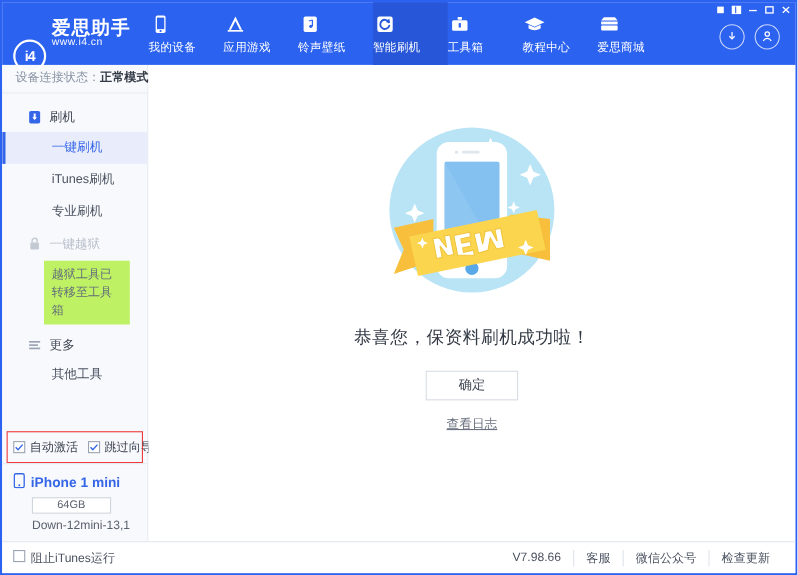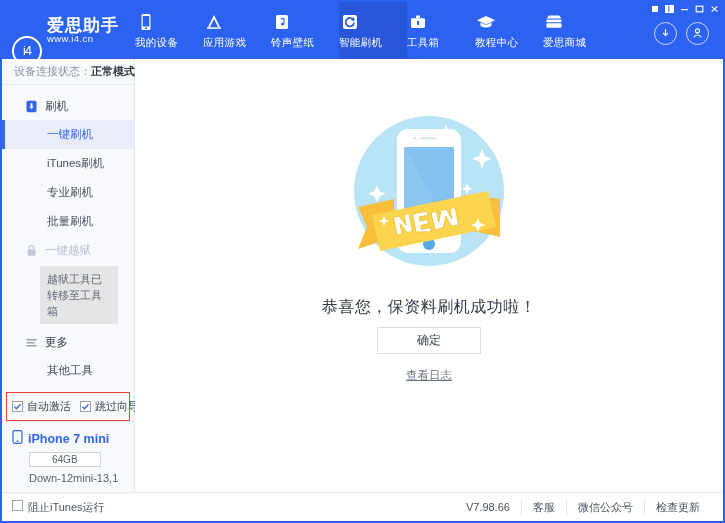--- a/index.html
+++ b/index.html
@@ -30,21 +30,21 @@
   }
   .logo{
     width:133px;
     display:flex;align-items:center;
     padding-left:10px;
     box-sizing:border-box;
   }
   .logo-mark{
     width:26px;height:26px;border-radius:50%;
     border:2px solid #fff;
-    color:#fff;font-size:13px;font-weight:normal;
+    color:#fff;font-size:13px;font-weight:bold;
     display:flex;align-items:center;justify-content:center;
     letter-spacing:-1px;
     flex:0 0 auto;
     margin-top:40px;
   }
   .logo-text{margin-left:5px;color:#fff;line-height:1.05;}
   .logo-cn{font-size:17px;font-weight:bold;letter-spacing:1px;}
   .logo-url{font-size:9.5px;letter-spacing:.4px;opacity:.95;}
 
   .nav{display:flex;align-items:stretch;flex:1;}
@@ -122,21 +122,21 @@
     cursor:pointer;white-space:nowrap;
   }
   .leaf.active{
     background:#e9edfb;color:#3566e8;
   }
   .leaf.active:before{
     content:"";position:absolute;left:0;top:0;bottom:0;width:3px;background:#3566e8;
   }
   .tooltip{
     margin:2px 6px 4px 38px;
-    background:#e5e5e5;
+    background:#bef264;
     color:#646c7a;
     font-size:11px;
     line-height:16px;
     padding:5px 7px;
     width:78px;
     box-sizing:border-box;
   }
 
   .opt-row{
     display:flex;align-items:center;gap:9px;
@@ -186,22 +186,22 @@
     justify-content:flex-start;
     padding-top:44px;
     box-sizing:border-box;
   }
   .hero{width:186px;height:180px;}
   .msg{
     margin-top:14px;
     font-size:16px;color:#333a45;letter-spacing:.5px;
   }
   .ok-btn{
-    margin-top:9px;
-    width:104px;height:27px;
+    margin-top:19px;
+    width:84px;height:27px;
     background:#fff;border:1px solid #d8dde5;
     font-size:12px;color:#3d4451;
     font-family:inherit;
     cursor:pointer;
   }
   .log-link{
     margin-top:14px;
     font-size:11.5px;color:#6b7280;
     text-decoration:underline;cursor:pointer;
   }
@@ -385,23 +385,20 @@
         </div>
 
         <div class="leaf active">
           <span>一键刷机</span>
         </div>
         <div class="leaf">
           <span>iTunes刷机</span>
         </div>
         <div class="leaf">
           <span>专业刷机</span>
-        </div>
-        <div class="leaf">
-          <span>批量刷机</span>
         </div>
 
         <div class="grp disabled">
           <span class="grp-ico">
             <svg width="13" height="13" viewBox="0 0 13 13">
                 <path d="M4.2 5.4 L4.2 3.9 A2.3 2.3 0 0 1 8.8 3.9 L8.8 5.4" stroke="#c4cad4" stroke-width="1.3" fill="none"></path>
                 <rect x="2.6" y="5.4" width="7.8" height="6.4" rx="1.2" fill="#c4cad4"></rect>
               </svg>
           </span>
           <span>一键越狱</span>
@@ -448,21 +445,21 @@
       </div>
 
       <div class="device">
         <div class="device-name">
           <span>
             <svg width="11" height="14" viewBox="0 0 11 14">
                 <rect x="1" y="0.7" width="9" height="12.6" rx="1.5" stroke="#3566e8" stroke-width="1.2" fill="none"></rect>
                 <circle cx="5.5" cy="11.2" r=".9" fill="#3566e8"></circle>
               </svg>
           </span>
-          <span>iPhone 7 mini</span>
+          <span>iPhone 1 mini</span>
         </div>
         <div class="cap">64GB</div>
         <div class="device-id">Down-12mini-13,1</div>
       </div>
 
     </div>
 
     <div class="main">
 
       <div class="hero">

